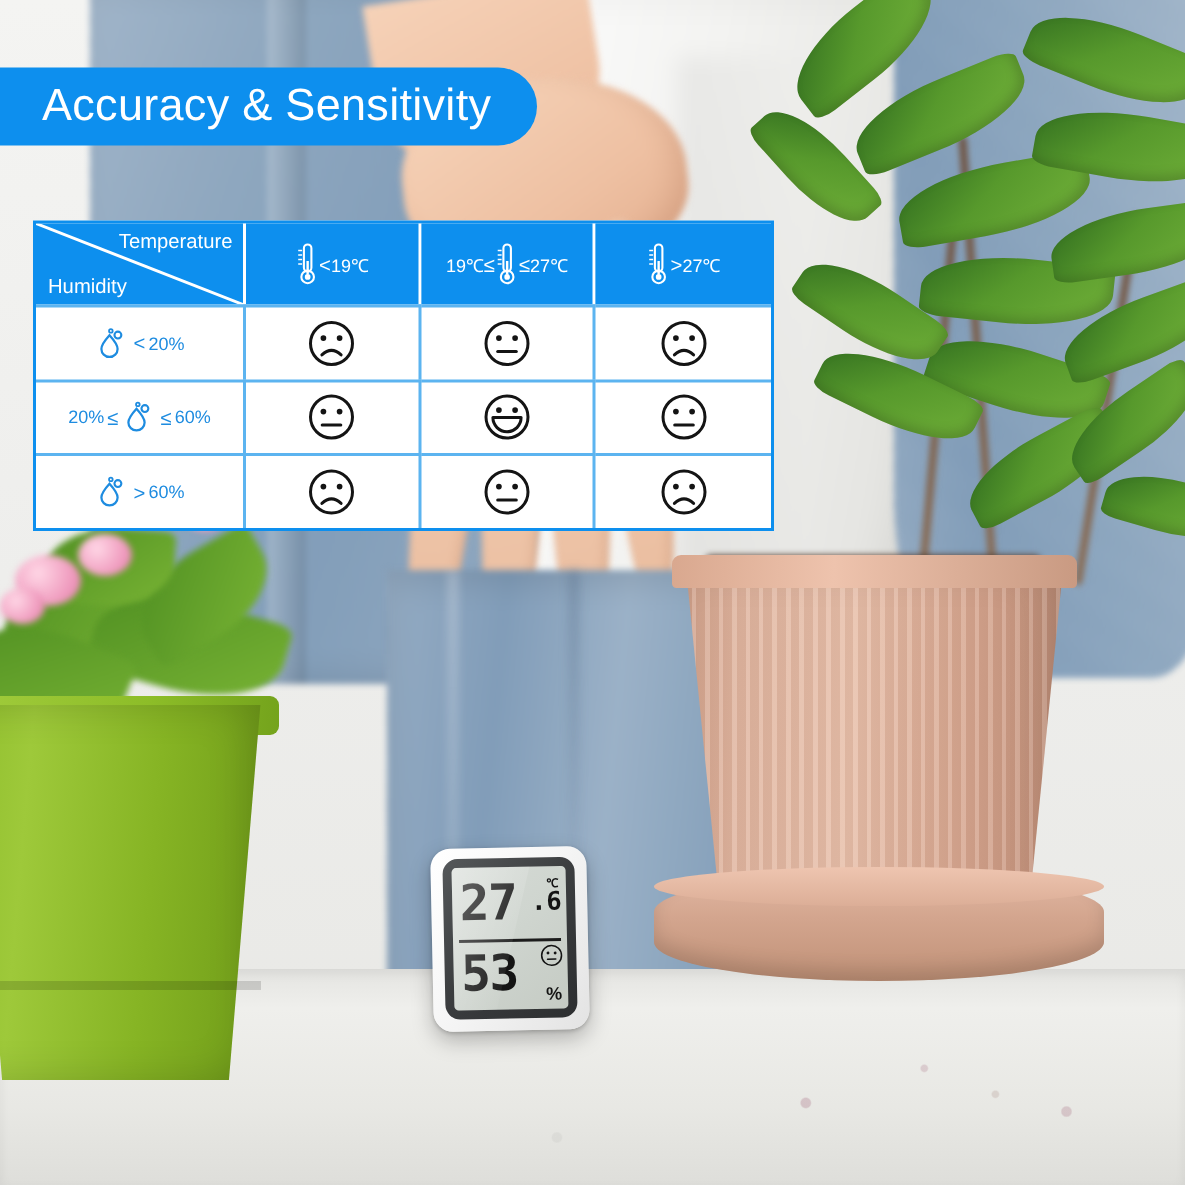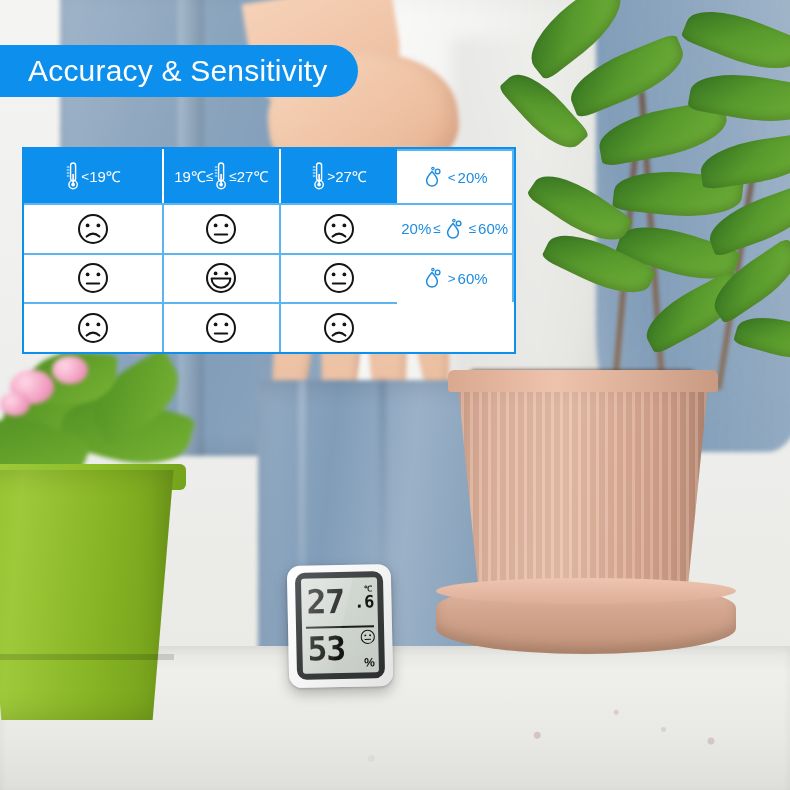--- a/index.html
+++ b/index.html
@@ -256,21 +256,21 @@
     color:#1E8CE0; font-size:14px; white-space:nowrap;
     border-right:2px solid #5CB4F0; border-top:2px solid #5CB4F0;
     gap:2px;
   }
   .datacell {
     border-top:2px solid #5CB4F0; border-right:2px solid #5CB4F0;
   }
   .datacell.last { border-right:none; }
 
   .ineq { font-size:13.5px; }
-  .unit { font-size:15px; }
+  .unit { font-size:12px; }
   svg.ico { display:block; }
 
   
   #device {
     position:absolute; left:288px; top:565px; width:104px; height:122px;
     z-index:15;
     transform:rotate(-1.2deg);
   }
   .dev-shell {
     position:absolute; inset:0;
@@ -384,20 +384,27 @@
   <div class="greenpot"></div>
   <div class="greenpot-band"></div>
 </div>
 
 <div class="title-pill">
   <span class="t">Accuracy &amp; Sensitivity</span>
 </div>
 
 <div id="matrix">
 
+  <div class="cell corner">
+    <svg viewBox="0 0 140 54" preserveAspectRatio="none">
+      <line x1="0" y1="0" x2="140" y2="54" stroke="#ffffff" stroke-width="2"></line>
+    </svg>
+    <span class="lbl-top">Temperature</span>
+    <span class="lbl-bot">Humidity</span>
+  </div>
 
   <div class="cell hd">
     <svg class="ico" width="16" height="30" viewBox="0 0 16 30">
       <rect x="5.6" y="2" width="5" height="18" rx="2.5" fill="none" stroke="#fff" stroke-width="1.4"></rect>
       <circle cx="8.1" cy="23.6" r="4.2" fill="none" stroke="#fff" stroke-width="1.4"></circle>
       <circle cx="8.1" cy="23.6" r="1.9" fill="#fff"></circle>
       <rect x="7.3" y="13" width="1.6" height="9" fill="#fff"></rect>
       <g stroke="#fff" stroke-width="1">
         <line x1="1.8" y1="6" x2="4.4" y2="6"></line>
         <line x1="1.8" y1="9" x2="4.4" y2="9"></line>

